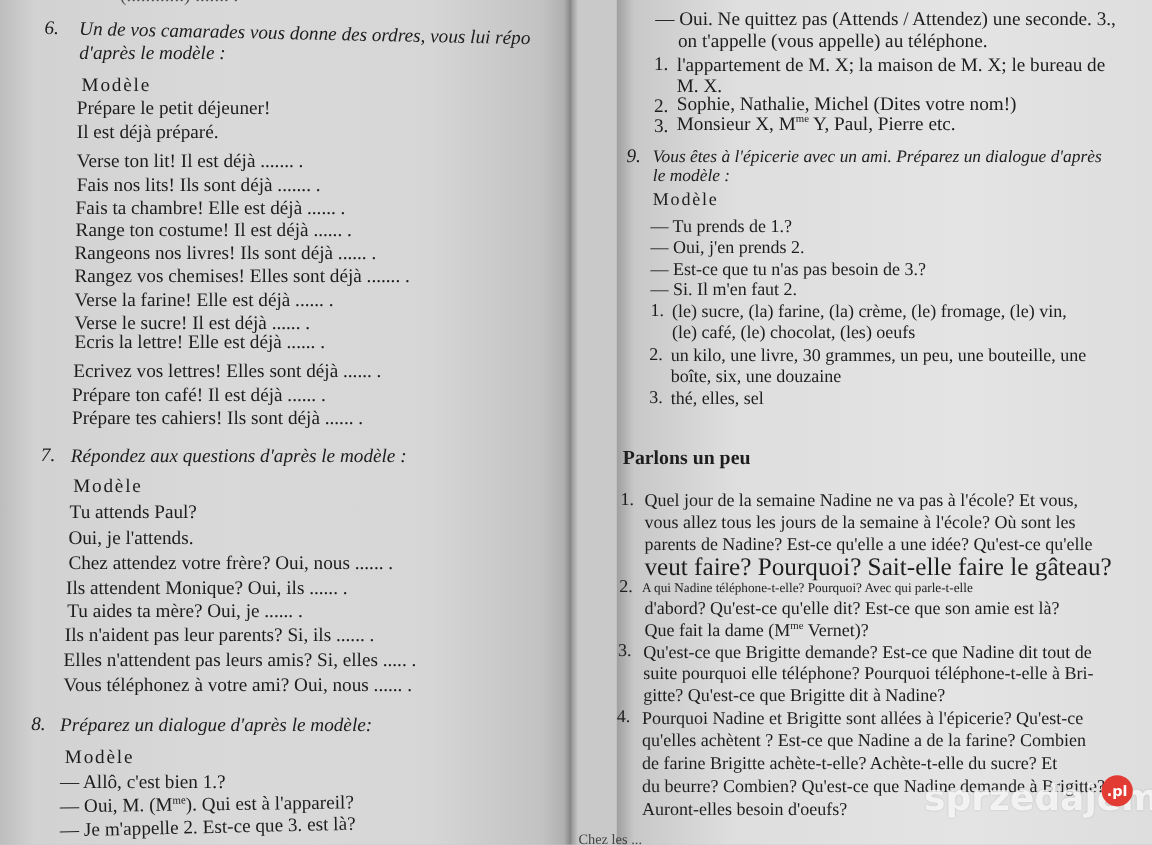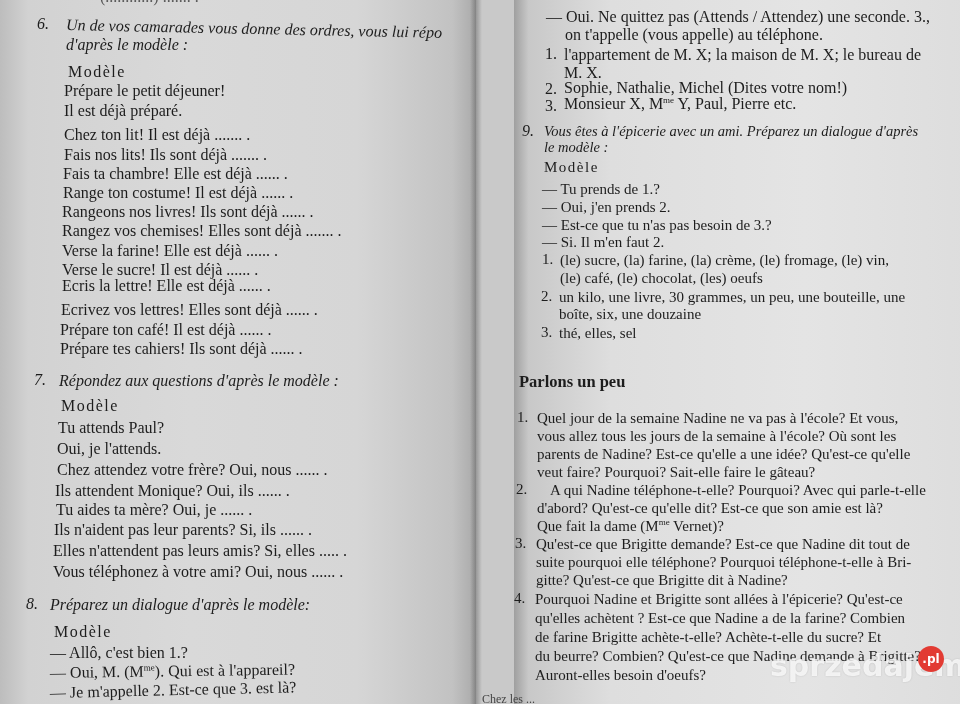--- a/index.html
+++ b/index.html
@@ -52,21 +52,21 @@
 <div class="page page-left">
   <div class="top-crop">(............) ....... .</div>
 
   <div>
     <span class="num ital" style="left:37px;top:15px;">6.</span>
     <div class="line ital" style="left:66px;top:15px;transform:rotate(1.2deg);transform-origin:left;">Un de vos camarades vous donne des ordres, vous lui répo</div>
     <div class="line ital" style="left:66px;top:35px;">d'après le modèle :</div>
     <div class="line modele" style="left:68px;top:62px;">Modèle</div>
     <div class="line" style="left:64px;top:81px;">Prépare le petit déjeuner!</div>
     <div class="line" style="left:64px;top:101px;">Il est déjà préparé.</div>
-    <div class="line" style="left:64px;top:125px;">Chez ton lit! Il est déjà ....... .</div>
+    <div class="line" style="left:64px;top:125px;">Verse ton lit! Il est déjà ....... .</div>
     <div class="line" style="left:64px;top:145px;">Fais nos lits! Ils sont déjà ....... .</div>
     <div class="line" style="left:63px;top:164px;">Fais ta chambre! Elle est déjà ...... .</div>
     <div class="line" style="left:63px;top:183px;">Range ton costume! Il est déjà ...... .</div>
     <div class="line" style="left:62px;top:202px;">Rangeons nos livres! Ils sont déjà ...... .</div>
     <div class="line" style="left:62px;top:221px;">Rangez vos chemises! Elles sont déjà ....... .</div>
     <div class="line" style="left:62px;top:241px;">Verse la farine! Elle est déjà ...... .</div>
     <div class="line" style="left:62px;top:260px;">Verse le sucre! Il est déjà ...... .</div>
     <div class="line" style="left:62px;top:264px;margin-top:12px;">Ecris la lettre! Elle est déjà ...... .</div>
     <div class="line" style="left:61px;top:300px;">Ecrivez vos lettres! Elles sont déjà ...... .</div>
     <div class="line" style="left:60px;top:320px;">Prépare ton café! Il est déjà ...... .</div>
@@ -130,24 +130,24 @@
     <div class="line" style="left:45px;top:324px;font-size:15px;">thé, elles, sel</div>
   </div>
 
   <div>
     <div class="line heading" style="left:5px;top:372px;">Parlons un peu</div>
 
     <span class="num" style="left:3px;top:409px;font-size:15px;">1.</span>
     <div class="line" style="left:23px;top:409px;font-size:15px;">Quel jour de la semaine Nadine ne va pas à l'école? Et vous,</div>
     <div class="line" style="left:23px;top:427px;font-size:15px;text-align:right;">vous allez tous les jours de la semaine à l'école? Où sont les</div>
     <div class="line" style="left:23px;top:445px;font-size:15px;">parents de Nadine? Est-ce qu'elle a une idée? Qu'est-ce qu'elle</div>
-    <div class="line" style="left:23px;top:463px;font-size:15px;">veut faire? Pourquoi? Sait-elle faire le gâteau?</div>
+    <div class="line" style="left:23px;top:463px;font-size:21px;">veut faire? Pourquoi? Sait-elle faire le gâteau?</div>
 
     <span class="num" style="left:2px;top:481px;font-size:15px;">2.</span>
-    <div class="line" style="left:36px;top:481px;font-size:15px;">A qui Nadine téléphone-t-elle? Pourquoi? Avec qui parle-t-elle</div>
+    <div class="line" style="left:21px;top:481px;font-size:11px;">A qui Nadine téléphone-t-elle? Pourquoi? Avec qui parle-t-elle</div>
     <div class="line" style="left:23px;top:499px;font-size:15px;">d'abord? Qu'est-ce qu'elle dit? Est-ce que son amie est là?</div>
     <div class="line" style="left:23px;top:517px;font-size:15px;"><span>Que fait la dame (M</span><sup>me</sup><span> Vernet)?</span></div>
 
     <span class="num" style="left:1px;top:535px;font-size:15px;">3.</span>
     <div class="line" style="left:22px;top:535px;font-size:15px;">Qu'est-ce que Brigitte demande? Est-ce que Nadine dit tout de</div>
     <div class="line" style="left:22px;top:553px;font-size:15px;">suite pourquoi elle téléphone? Pourquoi téléphone-t-elle à Bri-</div>
     <div class="line" style="left:22px;top:571px;font-size:15px;">gitte? Qu'est-ce que Brigitte dit à Nadine?</div>
 
     <span class="num" style="left:0px;top:590px;font-size:15px;">4.</span>
     <div class="line" style="left:21px;top:590px;font-size:15px;">Pourquoi Nadine et Brigitte sont allées à l'épicerie? Qu'est-ce</div>

